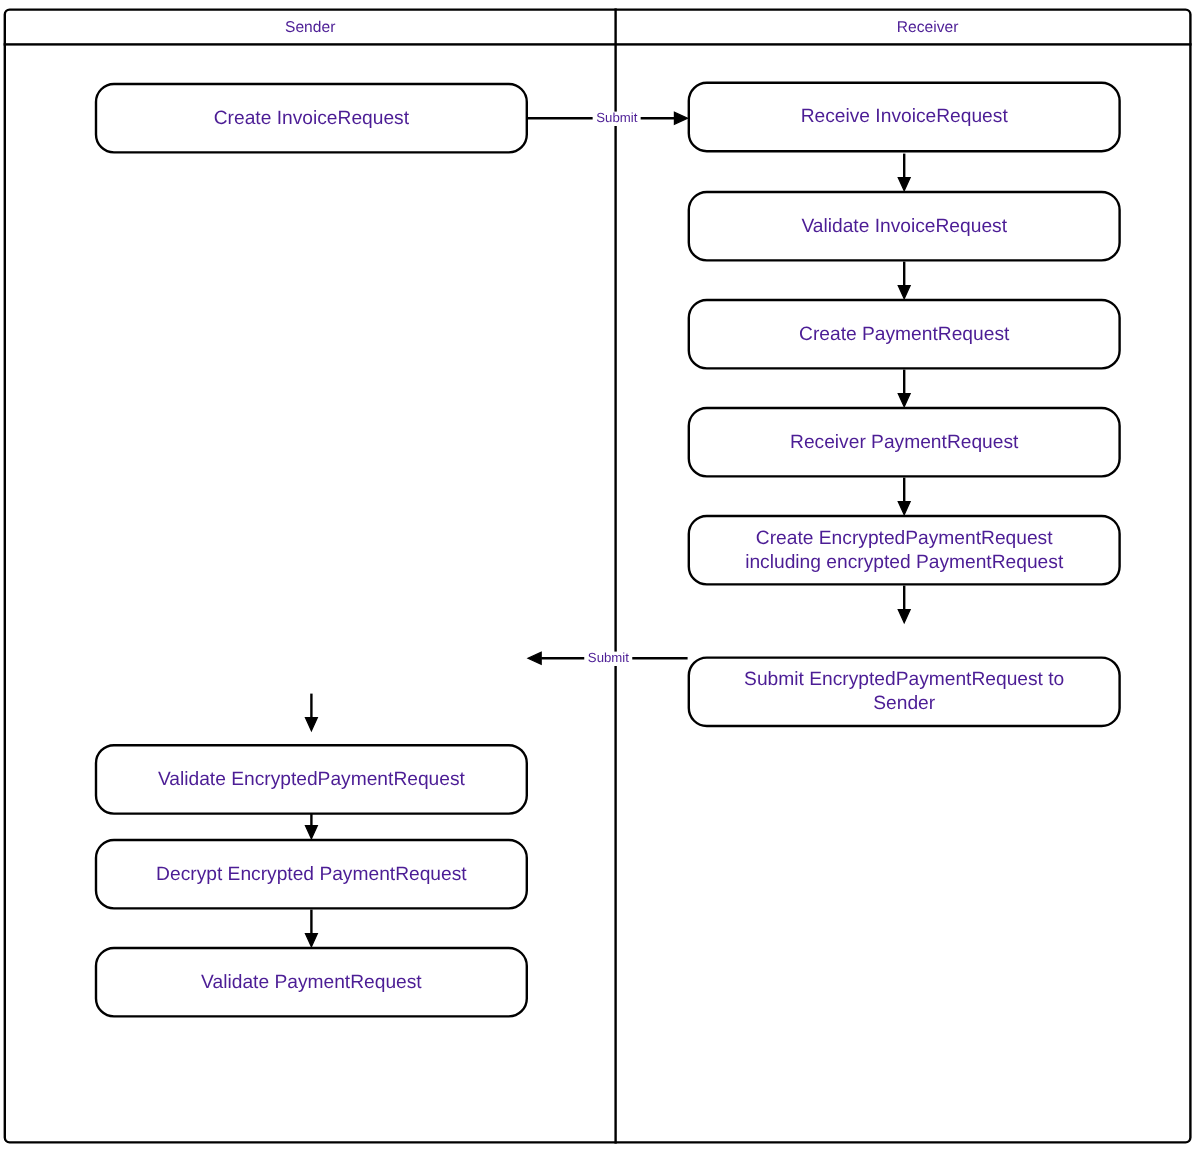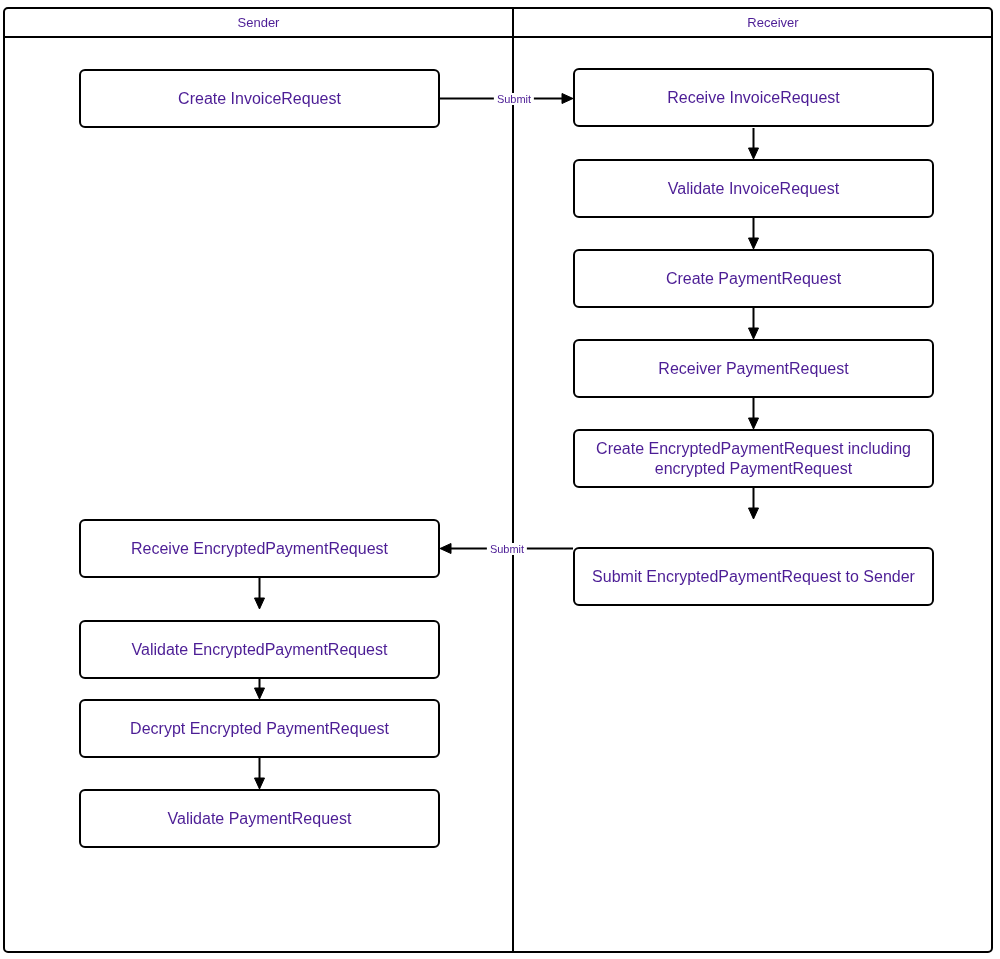--- a/index.html
+++ b/index.html
@@ -72,30 +72,30 @@
   .connectors polygon {
     fill: #000000;
     stroke: #000000;
     stroke-width: 1;
   }
   .box {
     position: absolute;
     width: 361px;
     height: 59px;
     border: 2px solid #000000;
-    border-radius: 6px;
+    border-radius: 16px;
     background: #ffffff;
     box-sizing: border-box;
     display: flex;
     align-items: center;
     justify-content: center;
     text-align: center;
     font-size: 16px;
     line-height: 1.2;
-    padding: 4px 16px;
+    padding: 4px 26px;
     z-index: 3;
   }
   .lane-sender-box   { left: 79px; }
   .lane-receiver-box { left: 573px; }
   .connector-label {
     position: absolute;
     transform: translate(-50%, -50%);
     background: #ffffff;
     padding: 0 3px;
     font-size: 11px;
@@ -163,23 +163,20 @@
     </g>
     <g>
       <line x1="259.5" y1="758" x2="259.5" y2="779"></line>
       <polygon points="254.5,778 264.5,778 259.5,789"></polygon>
     </g>
   </svg>
 
   <div class="box lane-sender-box" style="top:69px">
     <span>Create InvoiceRequest</span>
   </div>
-  <div class="box lane-sender-box" style="top:519px">
-    <span>Receive EncryptedPaymentRequest</span>
-  </div>
   <div class="box lane-sender-box" style="top:620px">
     <span>Validate EncryptedPaymentRequest</span>
   </div>
   <div class="box lane-sender-box" style="top:699px">
     <span>Decrypt Encrypted PaymentRequest</span>
   </div>
   <div class="box lane-sender-box" style="top:789px">
     <span>Validate PaymentRequest</span>
   </div>
 

